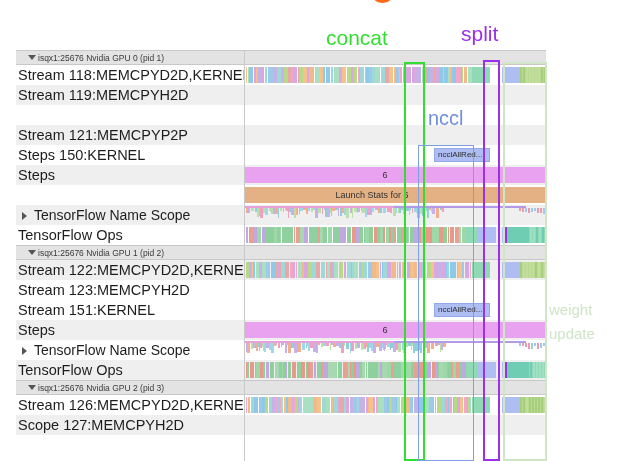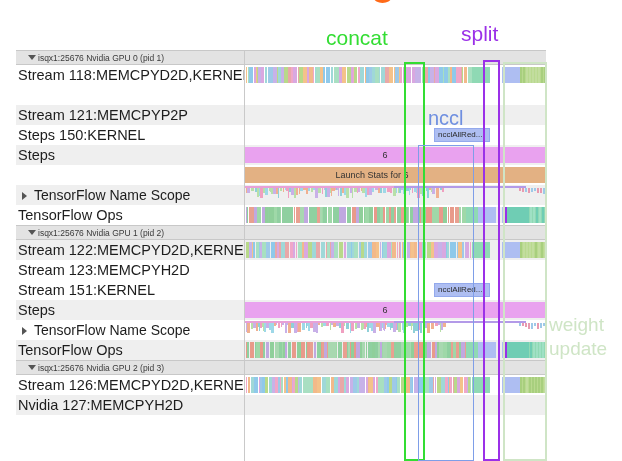--- a/index.html
+++ b/index.html
@@ -7,21 +7,21 @@
        font-family:"Liberation Sans","DejaVu Sans",sans-serif;
        -webkit-font-smoothing:antialiased;}
 
   #root{position:relative;width:622px;height:461px;}
 
   
   .ann-label{position:absolute;font-weight:400;white-space:nowrap;}
   #lbl-concat{left:326px;top:26px;font-size:21px;color:#33dd33;}
   #lbl-split{left:461px;top:22px;font-size:21px;color:#9b30e8;}
   #lbl-nccl{left:428px;top:107px;font-size:20px;color:#6f8fe0;}
-  #lbl-weight{left:549px;top:313px;font-size:19px;color:#cfe5c6;line-height:24px;}
+  #lbl-weight{left:549px;top:298px;font-size:15px;color:#cfe5c6;line-height:24px;}
   #orange-blob{position:absolute;left:374px;top:-7px;width:17px;height:10px;
                background:#ff6a18;border-radius:50%;}
 
   .ann-box{position:absolute;box-sizing:border-box;pointer-events:none;}
   #box-concat{left:404px;top:62px;width:21px;height:399px;border:2px solid #33dd33;}
   #box-split {left:483px;top:60px;width:17px;height:401px;border:2px solid #9b30e8;}
   #box-weight{left:503px;top:62px;width:44px;height:399px;border:2px solid #cfe5c6;}
   #box-nccl  {left:418px;top:145px;width:56px;height:316px;border:1.5px solid #7e9ee8;}
 
   
@@ -164,20 +164,24 @@
             <div class="seg" style="left: 282px; width: 2px; background: rgb(194, 221, 158);"></div>
             <div class="seg" style="left: 285px; width: 2px; background: rgb(194, 221, 158);"></div>
             <div class="seg" style="left: 288px; width: 2px; background: rgb(194, 221, 158);"></div>
             <div class="seg" style="left: 291px; width: 2px; background: rgb(194, 221, 158);"></div>
             <div class="seg" style="left: 294px; width: 2px; background: rgb(194, 221, 158);"></div>
             <div class="seg" style="left: 297px; width: 2px; background: rgb(168, 207, 126);"></div>
             <div class="seg" style="left: 300px; width: 2px; background: rgb(168, 207, 126);"></div>
           </div>
         </div>
         <div class="rowlabel" style="background: rgb(255, 255, 255);"><span>Stream 118:MEMCPYD2D,KERNEL,ME</span></div>
+      </div>
+      <div class="row alt">
+        <div class="track"></div>
+        <div class="rowlabel" style="background: rgb(239, 239, 239);"><span>Stream 119:MEMCPYH2D</span></div>
       </div>
       <div class="row">
         <div class="track"></div>
       </div>
       <div class="row alt">
         <div class="track"></div>
         <div class="rowlabel" style="background: rgb(239, 239, 239);"><span>Stream 121:MEMCPYP2P</span></div>
       </div>
       <div class="row">
         <div class="track">
@@ -827,21 +831,21 @@
             <div class="seg" style="left: 291px; width: 2px; background: rgb(168, 207, 126);"></div>
             <div class="seg" style="left: 294px; width: 2px; background: rgb(168, 207, 126);"></div>
             <div class="seg" style="left: 297px; width: 2px; background: rgb(168, 207, 126);"></div>
             <div class="seg" style="left: 300px; width: 2px; background: rgb(194, 221, 158);"></div>
           </div>
         </div>
         <div class="rowlabel" style="background: rgb(255, 255, 255);"><span>Stream 126:MEMCPYD2D,KERNEL,MI</span></div>
       </div>
       <div class="row alt">
         <div class="track"></div>
-        <div class="rowlabel" style="background: rgb(239, 239, 239);"><span>Nvidia 127:MEMCPYH2D</span></div>
+        <div class="rowlabel" style="background: rgb(239, 239, 239);"><span>Scope 127:MEMCPYH2D</span></div>
       </div>
       <div id="panel-left-edge"></div>
     </div>
 
   <div id="orange-blob"></div>
 
   <div class="ann-box" id="box-concat"></div>
   <div class="ann-box" id="box-split"></div>
   <div class="ann-box" id="box-weight"></div>
   <div class="ann-box" id="box-nccl"></div>

